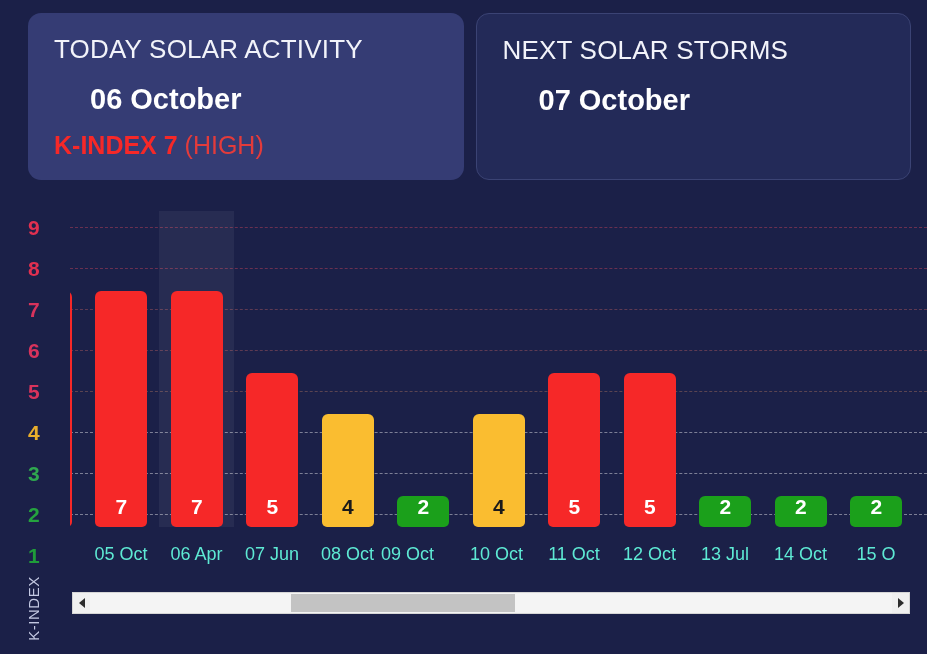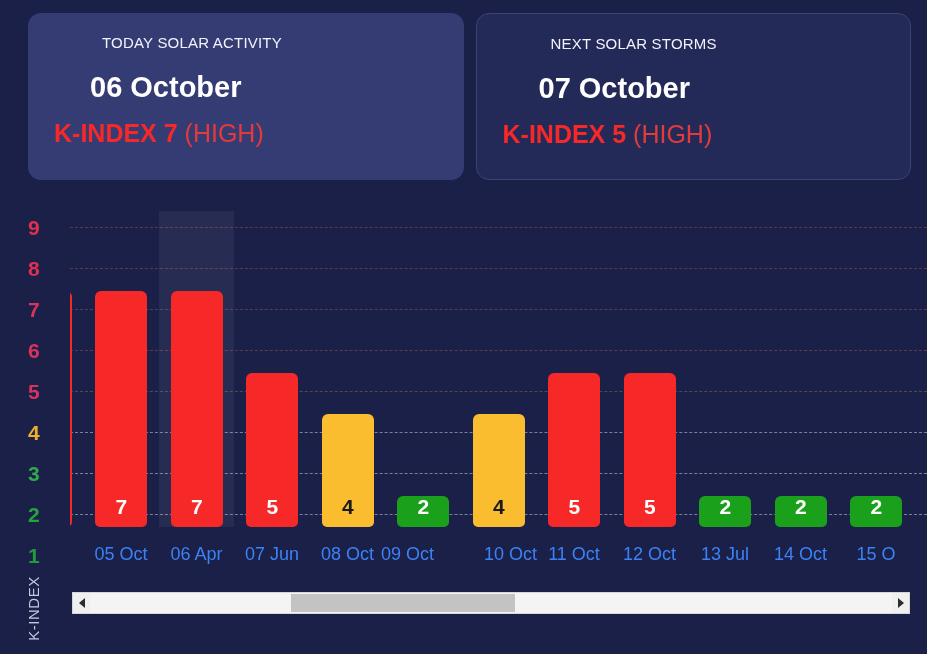--- a/index.html
+++ b/index.html
@@ -40,26 +40,25 @@
     background: #353c74;
   }
 
   .card-next {
     width: 438px;
     background: #232a58;
     border: 1px solid #3b4374;
   }
 
   .card-title {
-    font-size: 15px;
+    font-size: 26px;
     color: #f2f3fa;
     letter-spacing: 0.2px;
     line-height: 1.1;
     white-space: nowrap;
-    margin-left: 48px;
   }
 
   .card-date {
     font-size: 29px;
     font-weight: bold;
     color: #ffffff;
     margin-top: 20px;
     line-height: 1.1;
     white-space: nowrap;
     margin-left: 36px;
@@ -163,21 +162,21 @@
     width: 857px;
     height: 24px;
     overflow: hidden;
   }
   .x-tick {
     position: absolute;
     top: 0;
     width: 75px;
     text-align: center;
     font-size: 18px;
-    color: #3b82f6;
+    color: #5eead4;
     line-height: 1;
     white-space: nowrap;
   }
 
   .axis-title {
     position: absolute;
     left: 22px;
     top: 390px;
     width: 22px;
     height: 76px;
@@ -245,24 +244,20 @@
     <div class="card-date">06 October</div>
     <div class="card-kindex">
       <span class="k-strong">K-INDEX 7</span>
       <span class="k-level">(HIGH)</span>
     </div>
   </div>
 
   <div class="card card-next">
     <div class="card-title">NEXT SOLAR STORMS</div>
     <div class="card-date">07 October</div>
-    <div class="card-kindex">
-      <span class="k-strong">K-INDEX 5</span>
-      <span class="k-level">(HIGH)</span>
-    </div>
   </div>
 
 </div>
 
 <div class="chart-wrap">
 
   <div class="y-axis" id="y-axis">
       <div class="y-tick" style="top: 47px; color: rgb(224, 48, 80);">9</div>
       <div class="y-tick" style="top: 88px; color: rgb(224, 48, 80);">8</div>
       <div class="y-tick" style="top: 129px; color: rgb(216, 51, 92);">7</div>
@@ -324,21 +319,21 @@
       </div>
   </div>
 
   <div class="x-axis" id="x-axis">
       <div class="x-tick" style="left: -62px;">)ct</div>
       <div class="x-tick" style="left: 13.5px;">05 Oct</div>
       <div class="x-tick" style="left: 89px;">06 Apr</div>
       <div class="x-tick" style="left: 164.5px;">07 Jun</div>
       <div class="x-tick" style="left: 240px;">08 Oct</div>
       <div class="x-tick" style="left: 300px;">09 Oct</div>
-      <div class="x-tick" style="left: 403px;">10 Oct</div>
+      <div class="x-tick" style="left: 389px;">10 Oct</div>
       <div class="x-tick" style="left: 466.5px; text-align: center;">11 Oct</div>
       <div class="x-tick" style="left: 542px;">12 Oct</div>
       <div class="x-tick" style="left: 617.5px;">13 Jul</div>
       <div class="x-tick" style="left: 693px;">14 Oct</div>
       <div class="x-tick" style="left: 768.5px;">15 O</div>
     </div>
 
   <div class="axis-title">
     <span>K-INDEX</span>
   </div>

